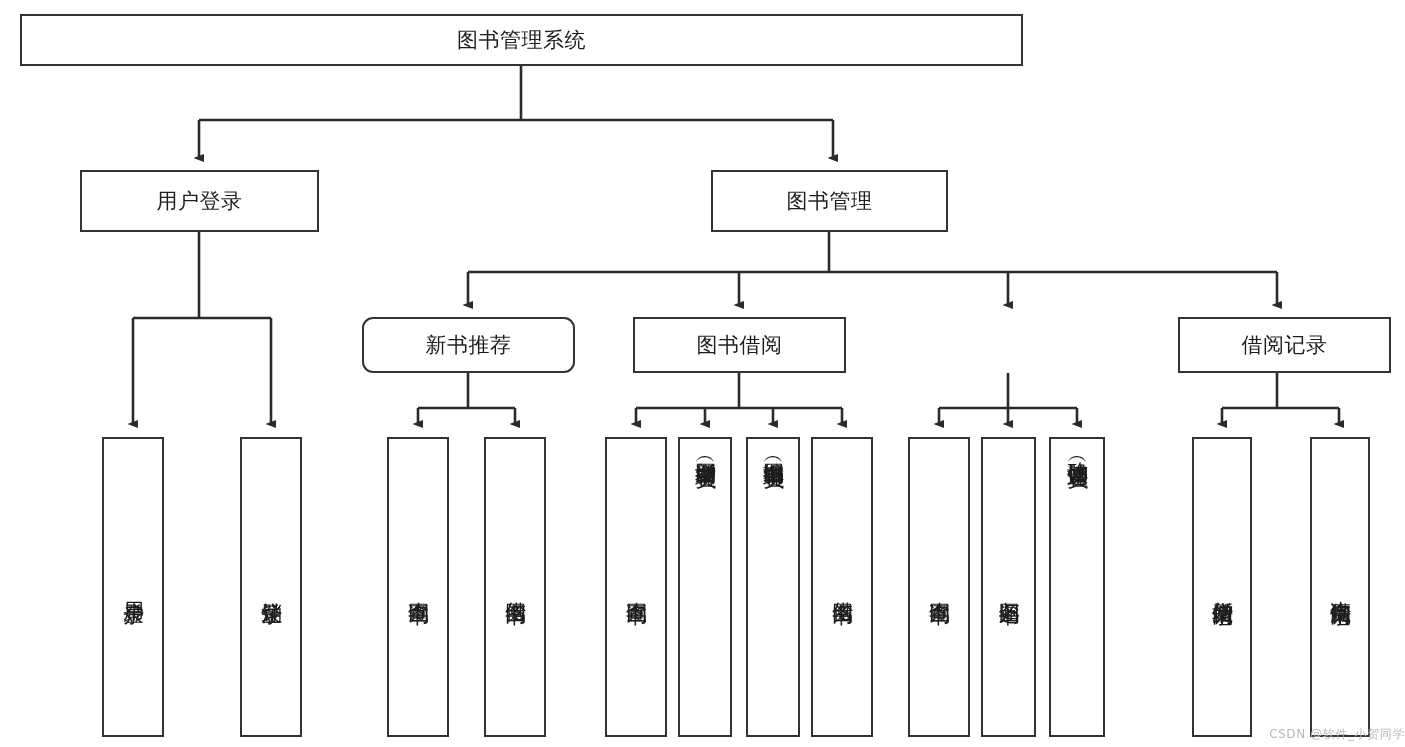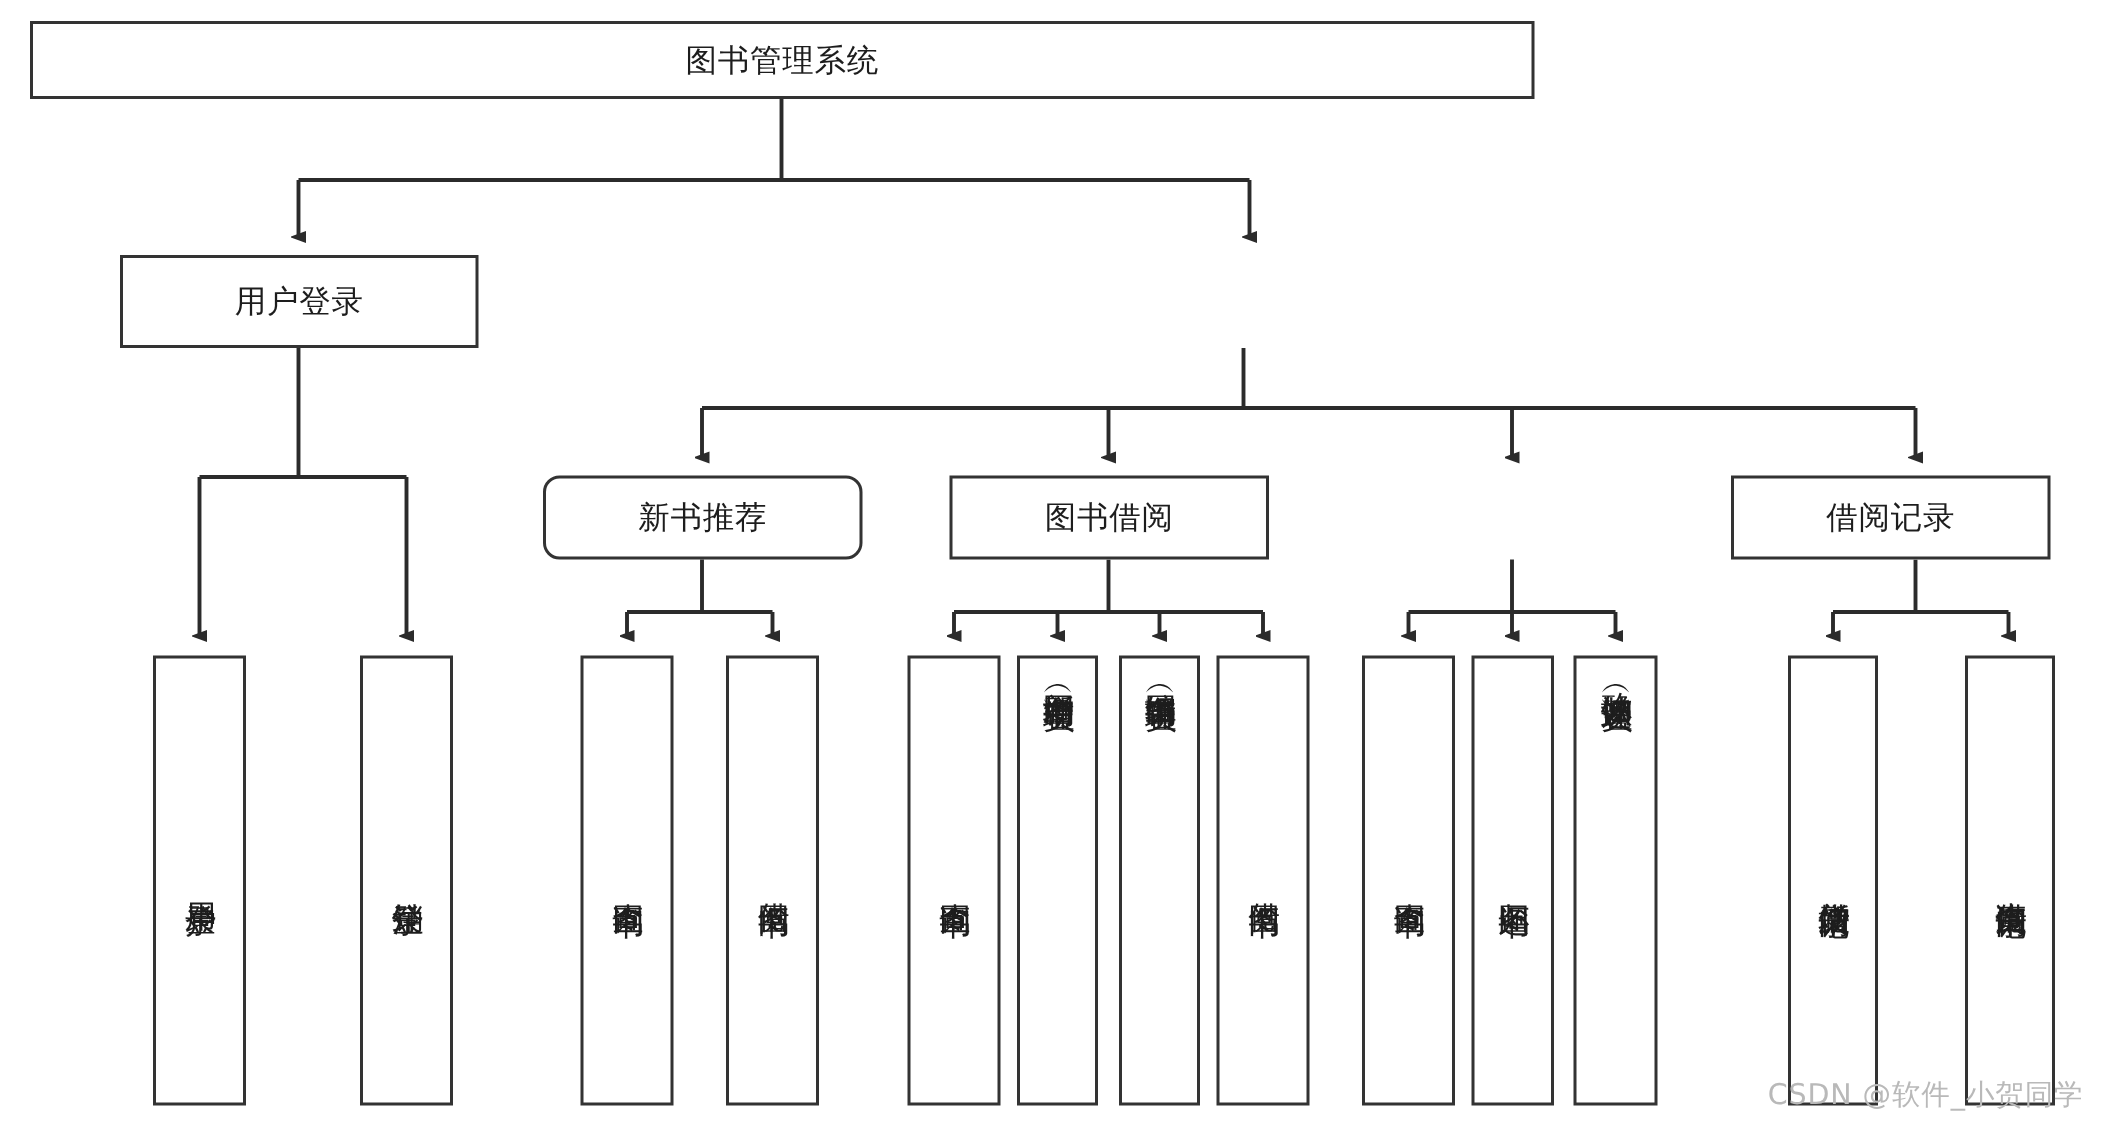--- a/index.html
+++ b/index.html
@@ -57,23 +57,23 @@
     line-height: 1.22;
     letter-spacing: 1px;
     white-space: nowrap;
   }
   .node.vertical.centered {
     align-items: center;
     padding-top: 0;
   }
   .watermark {
     position: absolute;
-    right: 16px;
+    right: 0;
     bottom: 4px;
-    font-size: 19px;
+    font-size: 12px;
     color: #b9b9b9;
     letter-spacing: 0.6px;
     white-space: nowrap;
     z-index: 5;
   }
 </style>
 </head>
 <body>
 
 <div id="canvas">
@@ -129,28 +129,31 @@
     </g>
   </svg>
 
   <div class="node" style="left:20px; top:14px; width:1003px; height:52px;">
     <span class="label">图书管理系统</span>
   </div>
 
   <div class="node" style="left:80px; top:170px; width:239px; height:62px;">
     <span class="label">用户登录</span>
   </div>
+  <div class="node" style="left:711px; top:170px; width:237px; height:62px;">
+    <span class="label">图书管理</span>
+  </div>
 
   <div class="node" style="left:362px; top:317px; width:213px; height:56px;border-radius:11px;">
     <span class="label">新书推荐</span>
   </div>
   <div class="node" style="left:633px; top:317px; width:213px; height:56px;justify-content:center;">
     <span class="label">图书借阅</span>
   </div>
-  <div class="node" style="left:1154px; top:317px; width:213px; height:56px;align-items:center;">
+  <div class="node" style="left:1178px; top:317px; width:213px; height:56px;align-items:center;">
     <span class="label">借阅记录</span>
   </div>
 
   <div class="node vertical centered" style="left:102px; top:437px; width:62px; height:300px;">
     <span class="label">用户登录</span>
   </div>
   <div class="node vertical centered" style="left:240px; top:437px; width:62px; height:300px;">
     <span class="label">注销登录</span>
   </div>
 

